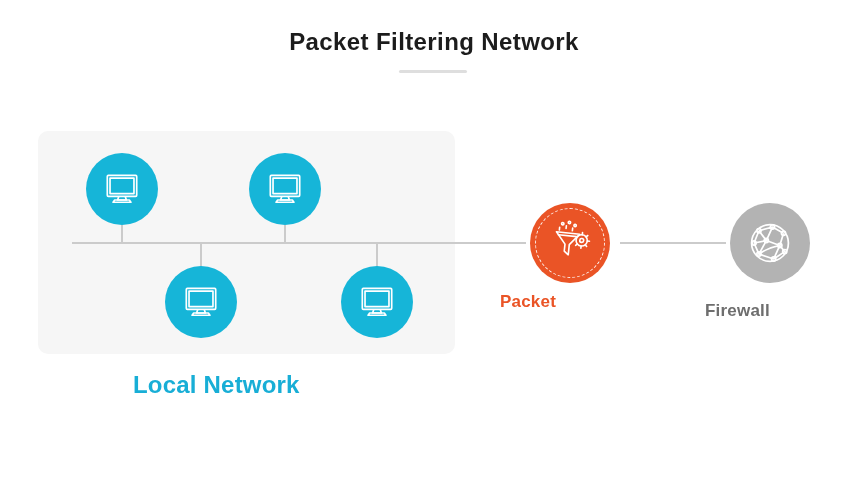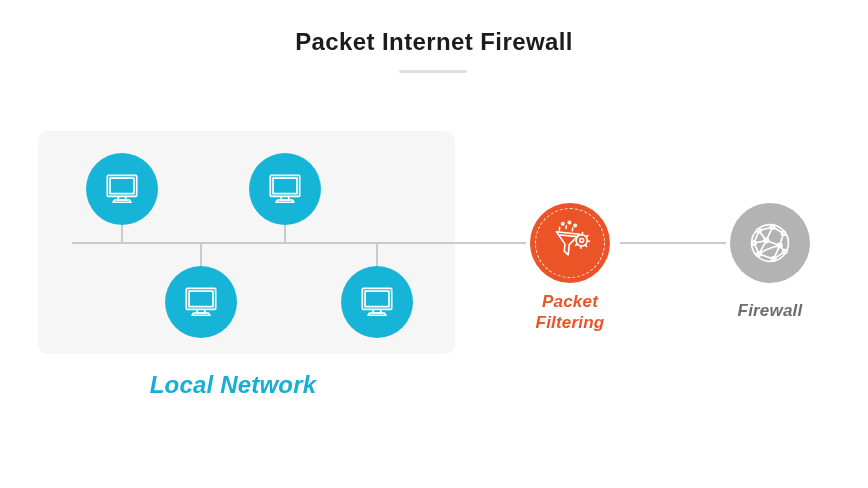--- a/index.html
+++ b/index.html
@@ -33,33 +33,33 @@
   .pc.p1{left:86px;top:153px;}
   .pc.p2{left:249px;top:153px;}
   .pc.p3{left:165px;top:266px;}
   .pc.p4{left:341px;top:266px;}
   .fw{left:530px;top:203px;width:80px;height:80px;background:#ea5426;}
   .fw-dash{
     position:absolute;inset:5px;border:1.6px dashed rgba(255,255,255,.92);border-radius:50%;
   }
   .net{left:730px;top:203px;width:80px;height:80px;background:#b3b3b3;}
   .label{
-    position:absolute;text-align:center;font-weight:800;letter-spacing:.2px;line-height:21px;font-style:italic;
+    position:absolute;font-weight:800;letter-spacing:.2px;line-height:21px;
   }
   .lan-label{left:133px;top:374px;width:200px;font-size:24px;color:#18aed6;}
   .fw-label{left:500px;top:291px;width:140px;font-size:17px;color:#ea5426;}
   .net-label{left:705px;top:300px;width:130px;font-size:17px;color:#6e6e6e;}
   svg{display:block;}
 </style>
 </head>
 <body>
 
 <div class="stage">
 
-  <div class="title">Packet Internet Firewall</div>
+  <div class="title">Packet Filtering Network</div>
   <div class="title-underline"></div>
 
   <div class="lan-box"></div>
 
   <div class="line bus"></div>
   <div class="line link-right"></div>
   <div class="line conn c1"></div>
   <div class="line conn c2"></div>
   <div class="line conn c3"></div>
   <div class="line conn c4"></div>
@@ -143,17 +143,16 @@
         <circle cx="13" cy="31" r="1.7"></circle>
         <circle cx="25" cy="35" r="1.7"></circle>
         <circle cx="34" cy="29" r="1.7"></circle>
       </svg>
     </span>
   </div>
 
   <div class="label lan-label">Local Network</div>
   <div class="label fw-label">
     <div>Packet</div>
-    <div>Filtering</div>
   </div>
   <div class="label net-label">Firewall</div>
 
 </div>
 
 </body></html>

